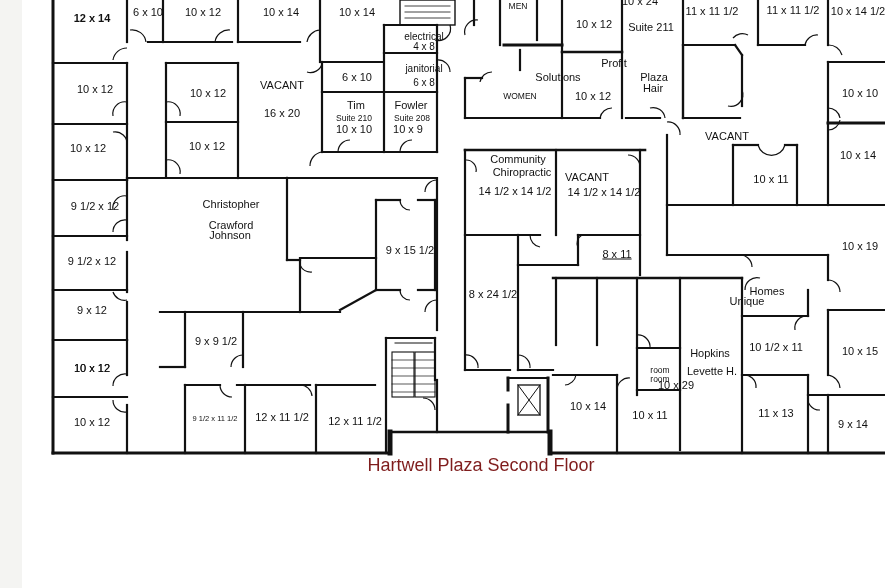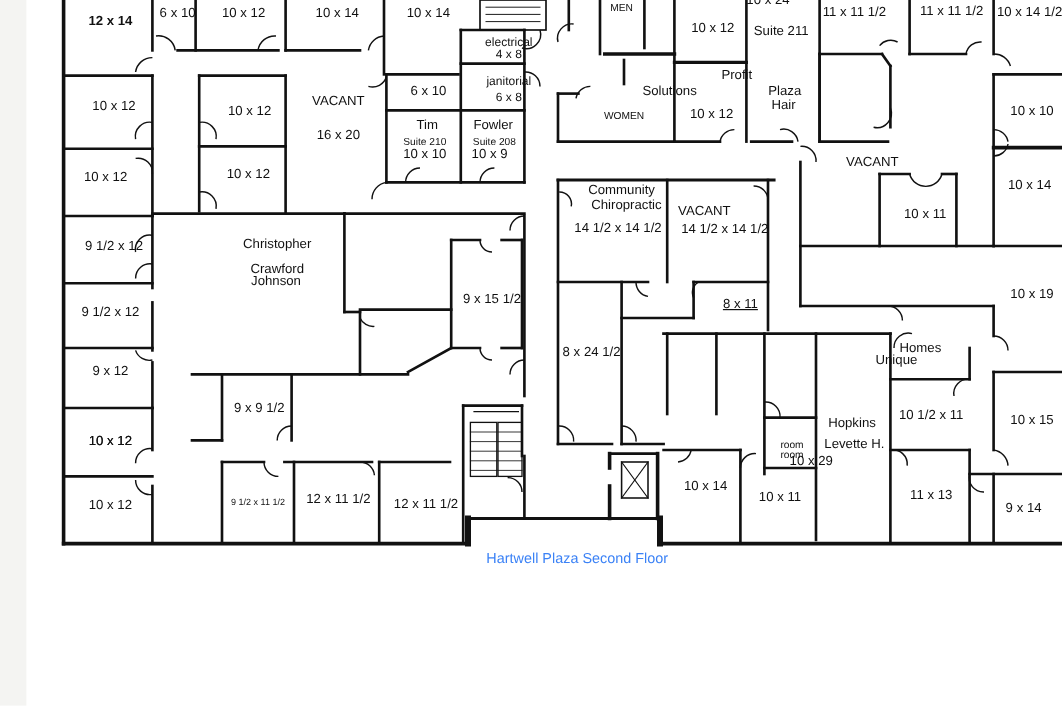--- a/index.html
+++ b/index.html
@@ -5,21 +5,21 @@
   html, body { margin: 0; padding: 0; background: #ffffff; }
   body { width: 885px; height: 588px; position: relative; overflow: hidden;
          font-family: "Liberation Sans", sans-serif; color: #111; }
   #plan { position: absolute; left: 0; top: 0; }
   .lbl { position: absolute; font-size: 11px; line-height: 13px; text-align: center;
          white-space: nowrap; transform: translate(-50%, -50%); color: #111; }
   .lbl.sm { font-size: 8.5px; line-height: 10px; }
   .lbl.xs { font-size: 7.5px; }
   .lbl.md { font-size: 10px; padding-left: 38px; }
   .title { position: absolute; left: 481px; top: 465px; transform: translate(-50%, -50%);
-           font-size: 12px; color: #3b82f6; white-space: nowrap; }
+           font-size: 18px; color: #7f1d1d; white-space: nowrap; }
   .edge { position: absolute; left: 0; top: 0; width: 22px; height: 588px; background: #f4f4f2; }
 </style>
 </head>
 <body>
 
 <div class="edge"></div>
 
 <svg id="plan" width="885" height="588" viewBox="0 0 885 588">
   <g fill="none" stroke="#111" stroke-width="2.2" stroke-linecap="square">
 

